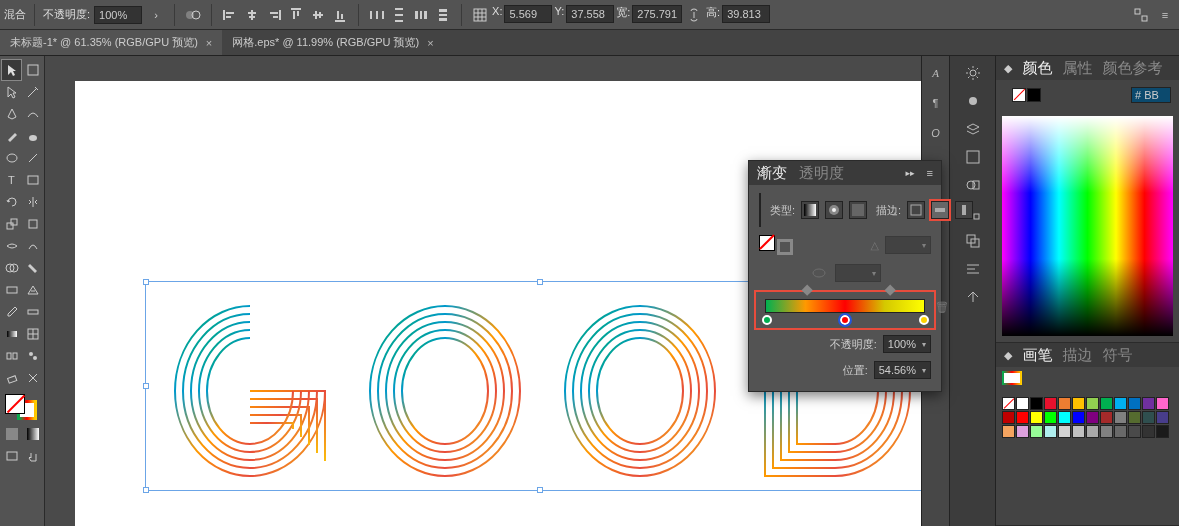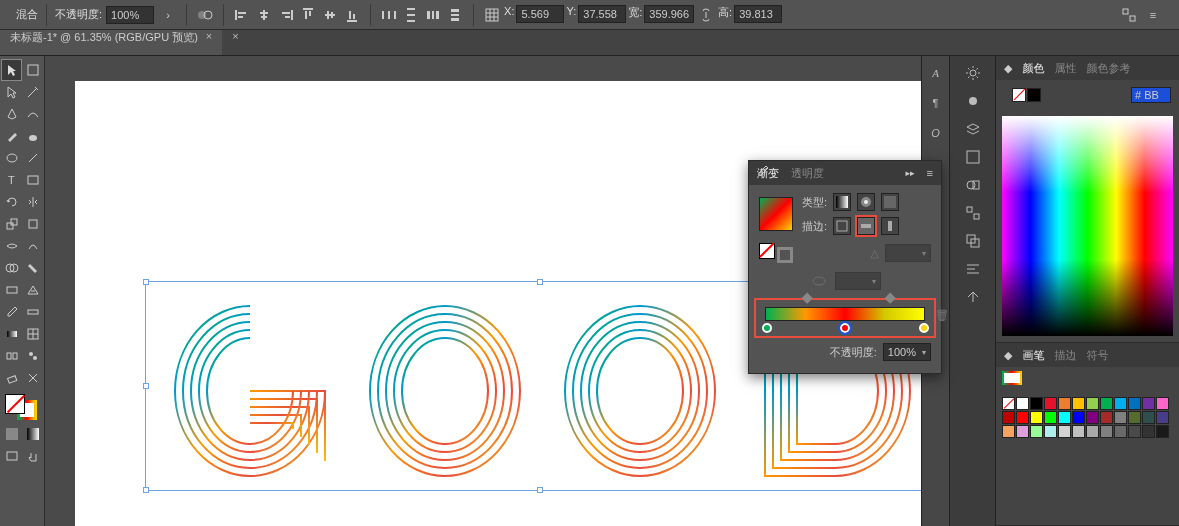--- a/index.html
+++ b/index.html
@@ -1,46 +1,46 @@
 <!DOCTYPE html>
 <html><head>
 <meta charset="utf-8">
 <style>
 *{margin:0;padding:0;box-sizing:border-box;font-family:"Microsoft YaHei",sans-serif;font-size:11px;color:#ccc;-webkit-user-select:none;user-select:none}
 body{background:#323232;width:1179px;height:526px;overflow:hidden;position:relative}
-.toolbar-top{height:30px;background:#535353;display:flex;align-items:center;padding:0 16px;gap:4px;border-bottom:1px solid #2a2a2a}
+.toolbar-top{height:30px;background:#535353;display:flex;align-items:center;padding:0 4px;gap:4px;border-bottom:1px solid #2a2a2a}
 .label-sm{font-size:11px;color:#ddd}
 .field{background:#333;border:1px solid #222;height:18px;padding:0 4px;display:flex;align-items:center;min-width:48px;font-size:10px;color:#eee}
 .sep{width:1px;height:22px;background:#3a3a3a;margin:0 4px}
 .icon-btn{width:20px;height:20px;display:flex;align-items:center;justify-content:center;cursor:pointer;color:#ccc}
 .icon-btn svg{display:block}
 .group{display:flex;gap:2px}
 .tabbar{height:26px;background:#434343;display:flex;align-items:stretch;border-bottom:1px solid #222}
-.tab{display:flex;padding:0 10px;gap:8px;font-size:11px;color:#ddd;cursor:pointer}
+.tab{display:flex;align-items:center;padding:0 10px;gap:8px;font-size:11px;color:#ddd;cursor:pointer}
 .tab.active{background:#535353}
 .tab .close{font-size:11px;color:#bbb;cursor:pointer}
 .main{display:flex;height:470px}
 .toolbox{width:45px;background:#535353;display:flex;flex-direction:column;gap:2px;padding:4px 2px;border-right:1px solid #2a2a2a}
 .toolrow{display:flex;gap:2px;justify-content:center}
 .tool{width:20px;height:20px;display:flex;align-items:center;justify-content:center;cursor:pointer;position:relative}
 .tool.selected{background:#3a3a3a;outline:1px solid #888}
 .tool-swatch{width:34px;height:26px;position:relative;margin:4px auto 2px}
 .tool-swatch .stroke-sw{position:absolute;right:2px;bottom:0;width:20px;height:20px;border:3px solid;border-image:linear-gradient(90deg,#00b050,#ff0000,#ffd400) 1;background:#fff}
 .tool-swatch .fill-sw{position:absolute;left:0;top:0;width:20px;height:20px;background:#fff;border:1px solid #000}
 .tool-swatch .fill-sw::after{content:"";position:absolute;left:-2px;top:8px;width:24px;height:2px;background:red;transform:rotate(-45deg)}
 .canvas-wrap{flex:1;background:#4a4a4a;position:relative;overflow:hidden}
 .artboard{position:absolute;left:30px;top:25px;width:870px;height:480px;background:#fff}
 .good-text{position:absolute;left:110px;top:235px;width:780px;height:200px}
 .bbox{position:absolute;left:100px;top:225px;width:790px;height:210px;border:1px solid #6ba5e7}
 .handle{position:absolute;width:6px;height:6px;background:#fff;border:1px solid #6ba5e7}
 .dock-ic{width:18px;height:18px;display:flex;align-items:center;justify-content:center;color:#bbb;cursor:pointer}
 .right-panels{width:184px;background:#444;display:flex;flex-direction:column;border-left:1px solid #222}
 .panel{border-bottom:1px solid #2a2a2a}
 .panel-head{height:24px;display:flex;align-items:center;gap:10px;padding:0 8px;background:#3a3a3a}
-.panel-tab{font-size:11px;color:#888;cursor:pointer}
+.panel-tab{font-size:15px;color:#888;cursor:pointer}
 .panel-tab.active{color:#eee}
 .color-spectrum{height:220px;background:linear-gradient(to bottom,#fff 0%,transparent 35%,transparent 65%,#000 100%),linear-gradient(to right,#ff00ff,#0000ff,#00ffff,#00ff00,#ffff00,#ff0000,#ff00ff);position:relative;margin:6px}
 .swatches{padding:4px 6px;display:grid;grid-template-columns:repeat(12,13px);gap:1px}
 .sw{width:13px;height:13px;border:1px solid #222}
 .sw.none{background:#fff;position:relative}
 .sw.none::after{content:"";position:absolute;left:-1px;top:5px;width:14px;height:1px;background:red;transform:rotate(-45deg)}
 .floating-panel{position:absolute;left:748px;top:160px;width:194px;background:#535353;border:1px solid #2a2a2a;box-shadow:0 4px 12px rgba(0,0,0,.5);z-index:100}
 .fp-head{height:24px;display:flex;align-items:center;padding:0 8px;gap:12px;background:#3a3a3a;font-size:11px}
 .fp-body{padding:8px 10px 12px;display:flex;flex-direction:column;gap:8px}
 .fp-row{display:flex;align-items:center;gap:6px}
@@ -59,21 +59,21 @@
 .stop.red{left:50%;background:#ff0000;outline:2px solid #2255dd}
 .mid{position:absolute;top:-4px;width:8px;height:8px;background:#888;transform:rotate(45deg) translateX(-50%)}
 .highlight-box{outline:2px solid #e74c3c;outline-offset:1px}
 .eyedropper-area{position:absolute;left:4px;top:0}
 .side-strip{width:46px;background:#3c3c3c;display:flex;flex-direction:column;align-items:center;gap:10px;padding:8px 0;border-left:1px solid #222}
 .fill-stroke-sm{display:flex;gap:1px;margin:4px 8px}
 .fsw{width:14px;height:14px;border:1px solid #222}
 .fsw.none{background:#fff;position:relative}
 .fsw.none::after{content:"";position:absolute;left:-1px;top:5px;width:15px;height:1px;background:red;transform:rotate(-45deg)}
 .fsw.black{background:#000}
-.hex-field{background:#1d4ed8;border:1px solid #222;height:16px;width:40px;font-size:9px;padding:0 3px;display:flex;align-items:center}
+.hex-field{background:#0c4a6e;border:1px solid #222;height:16px;width:40px;font-size:9px;padding:0 3px;display:flex;align-items:center}
 </style>
 </head>
 <body>
 
 <div class="toolbar-top">
   <span class="label-sm">混合</span>
   <div class="sep"></div>
   <span class="label-sm">不透明度:</span>
   <div class="field">
       <span>100%</span>
@@ -176,21 +176,21 @@
     <span class="label-sm">X:</span>
     <div class="field">
         <span>5.569</span>
       </div>
     <span class="label-sm">Y:</span>
     <div class="field">
         <span>37.558</span>
       </div>
     <span class="label-sm">宽:</span>
     <div class="field">
-        <span>359.966</span>
+        <span>275.791</span>
       </div>
     <span class="icon-btn">
         <svg width="12" height="14">
           <path d="M3 3 Q3 1 6 1 Q9 1 9 3 M3 11 Q3 13 6 13 Q9 13 9 11 M6 4 L6 10" fill="none" stroke="#ccc"></path>
         </svg>
       </span>
     <span class="label-sm">高:</span>
     <div class="field">
         <span>39.813</span>
       </div>
@@ -204,20 +204,21 @@
     </span>
   <span class="icon-btn">≡</span>
 </div>
 
 <div class="tabbar">
   <div class="tab active">
     <span>未标题-1* @ 61.35% (RGB/GPU 预览)</span>
     <span class="close">×</span>
   </div>
   <div class="tab">
+    <span>网格.eps* @ 11.99% (RGB/GPU 预览)</span>
     <span class="close">×</span>
   </div>
 </div>
 
 <div class="main">
 
   <div class="toolbox">
     <div class="toolrow">
         <span class="tool selected">
           <svg width="14" height="14">
@@ -642,21 +643,21 @@
   <div class="fp-head">
     <span class="panel-tab active">渐变</span>
     <span class="panel-tab">透明度</span>
     <span style="flex:1"></span>
     <span style="font-size:9px">▸▸</span>
     <span>≡</span>
   </div>
   <div class="fp-body">
     <div class="fp-row">
       <div class="grad-prev"></div>
-      <div style="flex:1;display:flex;flex-direction:column;gap:6px">
+      <div style="flex:1;display:flex;flex-direction:row;gap:6px">
         <div class="fp-row">
           <span class="lbl">类型:</span>
           <div class="radio-like">
               <svg width="12" height="12">
                 <rect width="12" height="12" fill="url(#g1)"></rect>
               </svg>
             </div>
           <div class="radio-like">
               <svg width="12" height="12">
                 <circle cx="6" cy="6" r="5" fill="#888"></circle>
@@ -721,14 +722,21 @@
           <svg width="14" height="14">
             <path d="M10 2 L12 4 L5 11 L3 11 L3 9 Z" fill="none" stroke="#ccc"></path>
           </svg>
         </span>
       <div style="flex:1"></div>
       <span class="lbl" style="min-width:50px">不透明度:</span>
       <div class="dd">
           <span>100%</span>
         </div>
     </div>
+    <div class="fp-row">
+      <div style="flex:1"></div>
+      <span class="lbl" style="min-width:50px">位置:</span>
+      <div class="dd">
+          <span>54.56%</span>
+        </div>
+    </div>
   </div>
 </div>
 
 </body></html>

